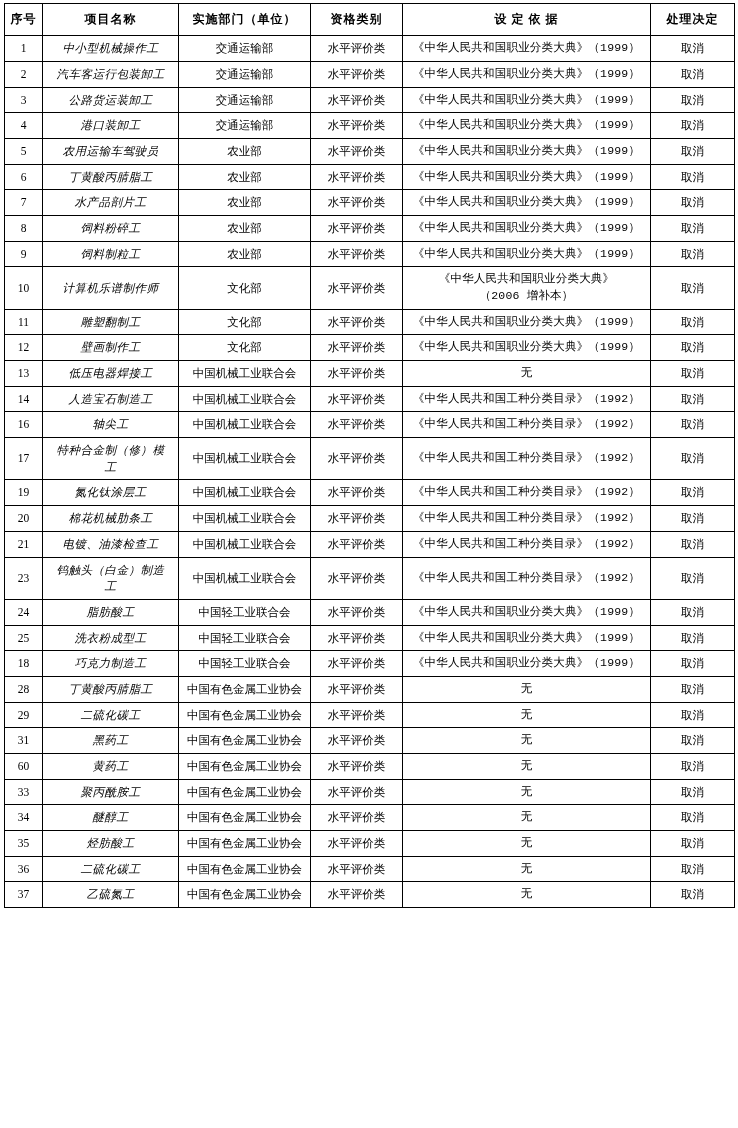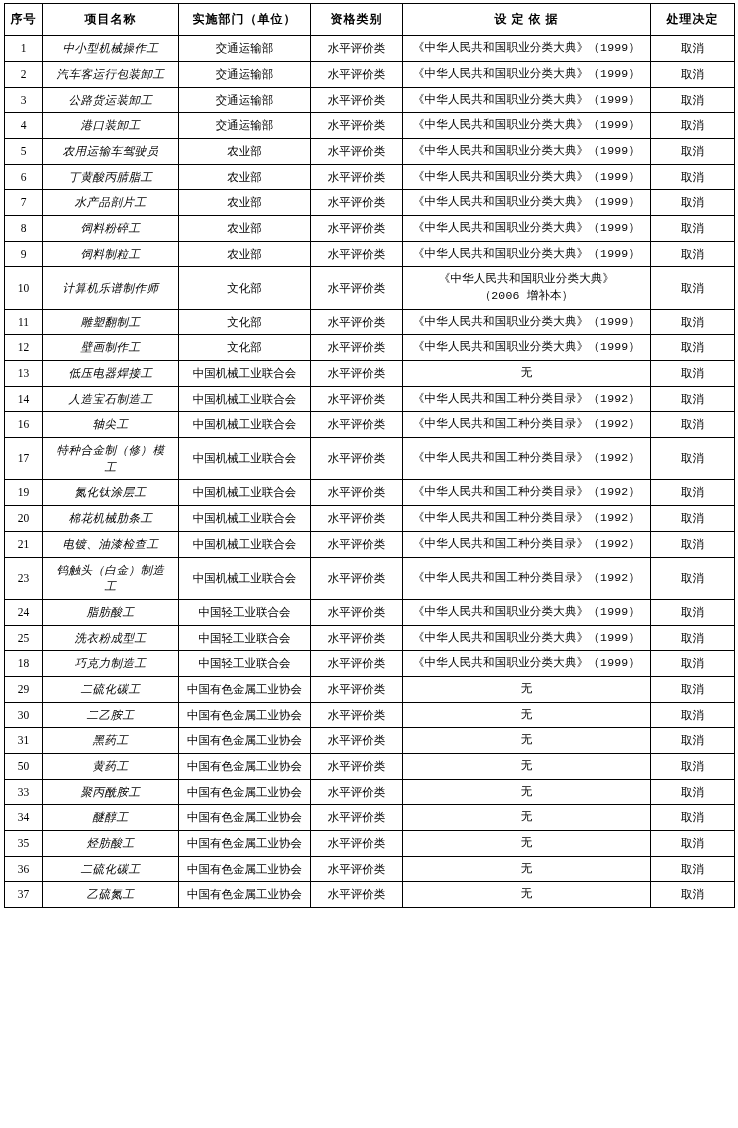--- a/index.html
+++ b/index.html
@@ -265,45 +265,45 @@
         </tr>
         <tr>
           <td class="cell-no">18</td>
           <td class="cell-name">巧克力制造工</td>
           <td class="cell-dept">中国轻工业联合会</td>
           <td class="cell-type">水平评价类</td>
           <td class="cell-basis">《中华人民共和国职业分类大典》（1999）</td>
           <td class="cell-dec">取消</td>
         </tr>
         <tr>
+          <td class="cell-no">28</td>
+          <td class="cell-name">丁黄酸丙腈脂工</td>
+          <td class="cell-dept">中国有色金属工业协会</td>
+          <td class="cell-type">水平评价类</td>
+          <td class="cell-basis">无</td>
+          <td class="cell-dec">取消</td>
+        </tr>
+        <tr>
           <td class="cell-no">29</td>
           <td class="cell-name">二硫化碳工</td>
           <td class="cell-dept">中国有色金属工业协会</td>
           <td class="cell-type">水平评价类</td>
           <td class="cell-basis">无</td>
           <td class="cell-dec">取消</td>
         </tr>
         <tr>
-          <td class="cell-no">30</td>
-          <td class="cell-name">二乙胺工</td>
-          <td class="cell-dept">中国有色金属工业协会</td>
-          <td class="cell-type">水平评价类</td>
-          <td class="cell-basis">无</td>
-          <td class="cell-dec">取消</td>
-        </tr>
-        <tr>
           <td class="cell-no">31</td>
           <td class="cell-name">黑药工</td>
           <td class="cell-dept">中国有色金属工业协会</td>
           <td class="cell-type">水平评价类</td>
           <td class="cell-basis">无</td>
           <td class="cell-dec">取消</td>
         </tr>
         <tr>
-          <td class="cell-no">50</td>
+          <td class="cell-no">60</td>
           <td class="cell-name">黄药工</td>
           <td class="cell-dept">中国有色金属工业协会</td>
           <td class="cell-type">水平评价类</td>
           <td class="cell-basis">无</td>
           <td class="cell-dec">取消</td>
         </tr>
         <tr>
           <td class="cell-no">33</td>
           <td class="cell-name">聚丙酰胺工</td>
           <td class="cell-dept">中国有色金属工业协会</td>

